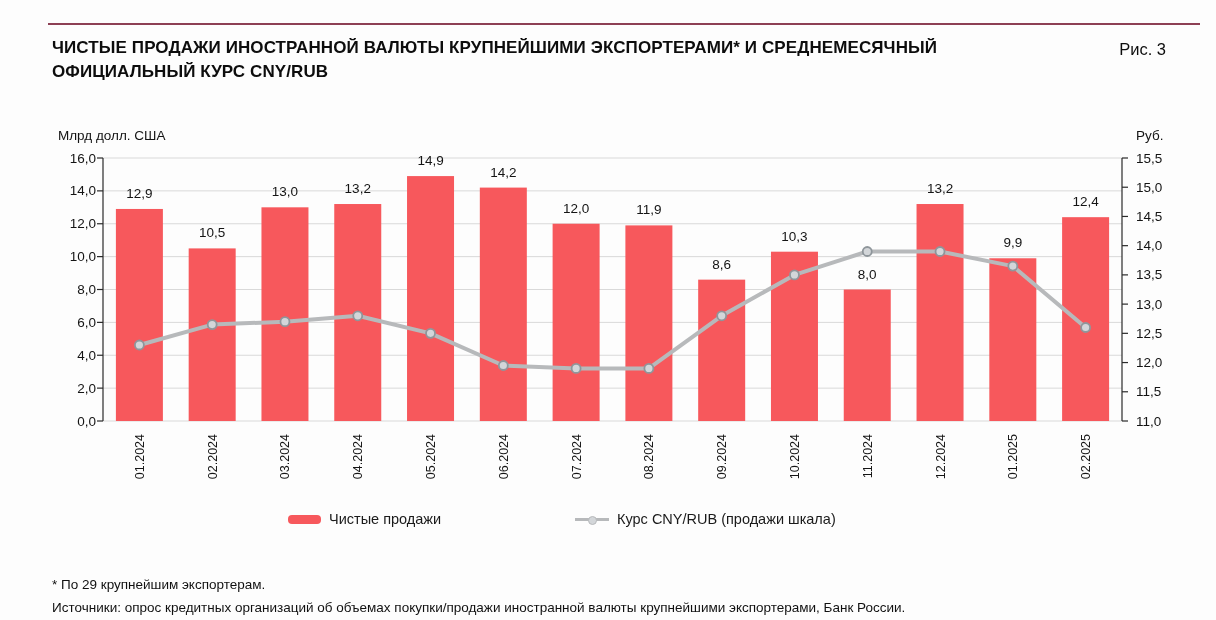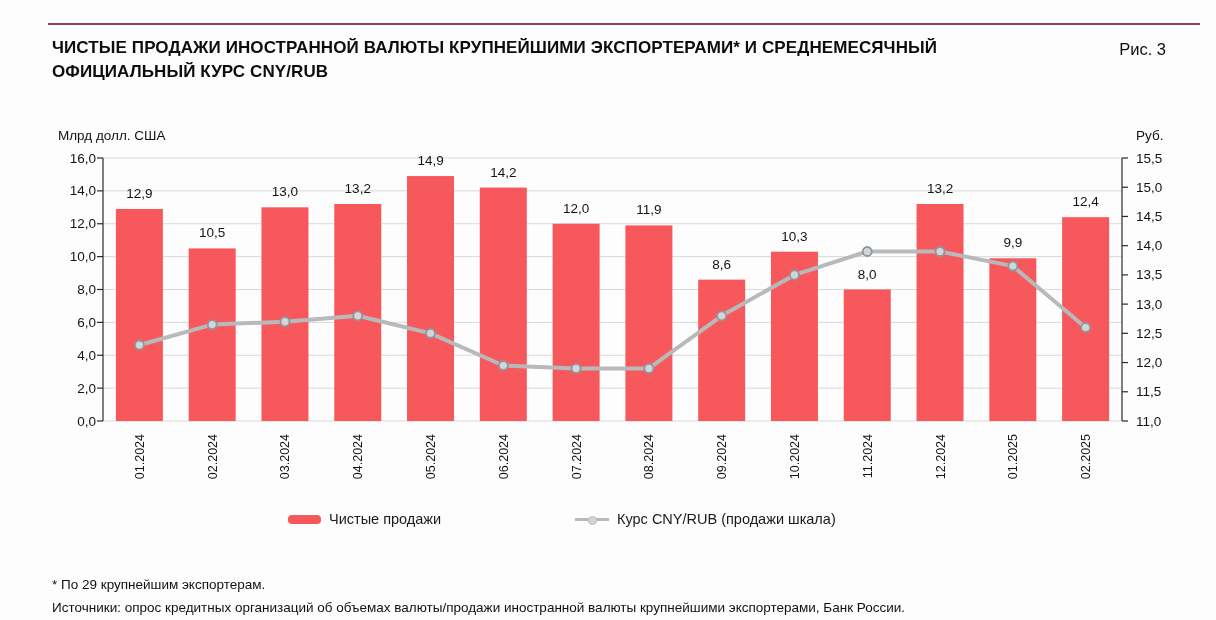--- a/index.html
+++ b/index.html
@@ -159,16 +159,16 @@
       <span class="swatch-line">
         <span class="stroke" style="background: rgb(183, 185, 187);"></span>
         <span class="dot" style="background: rgb(211, 214, 217); border: 1px solid rgb(183, 185, 187);"></span>
       </span>
       <span>Курс CNY/RUB (продажи шкала)</span>
     </div>
   </div>
 
   <div class="footnotes">
     <div>* По 29 крупнейшим экспортерам.</div>
-    <div>Источники: опрос кредитных организаций об объемах валюты/продажи иностранной валюты крупнейшими экспортерами, Банк России.</div>
+    <div>Источники: опрос кредитных организаций об объемах покупки/продажи иностранной валюты крупнейшими экспортерами, Банк России.</div>
   </div>
 
 </div>
 
 </body></html>

